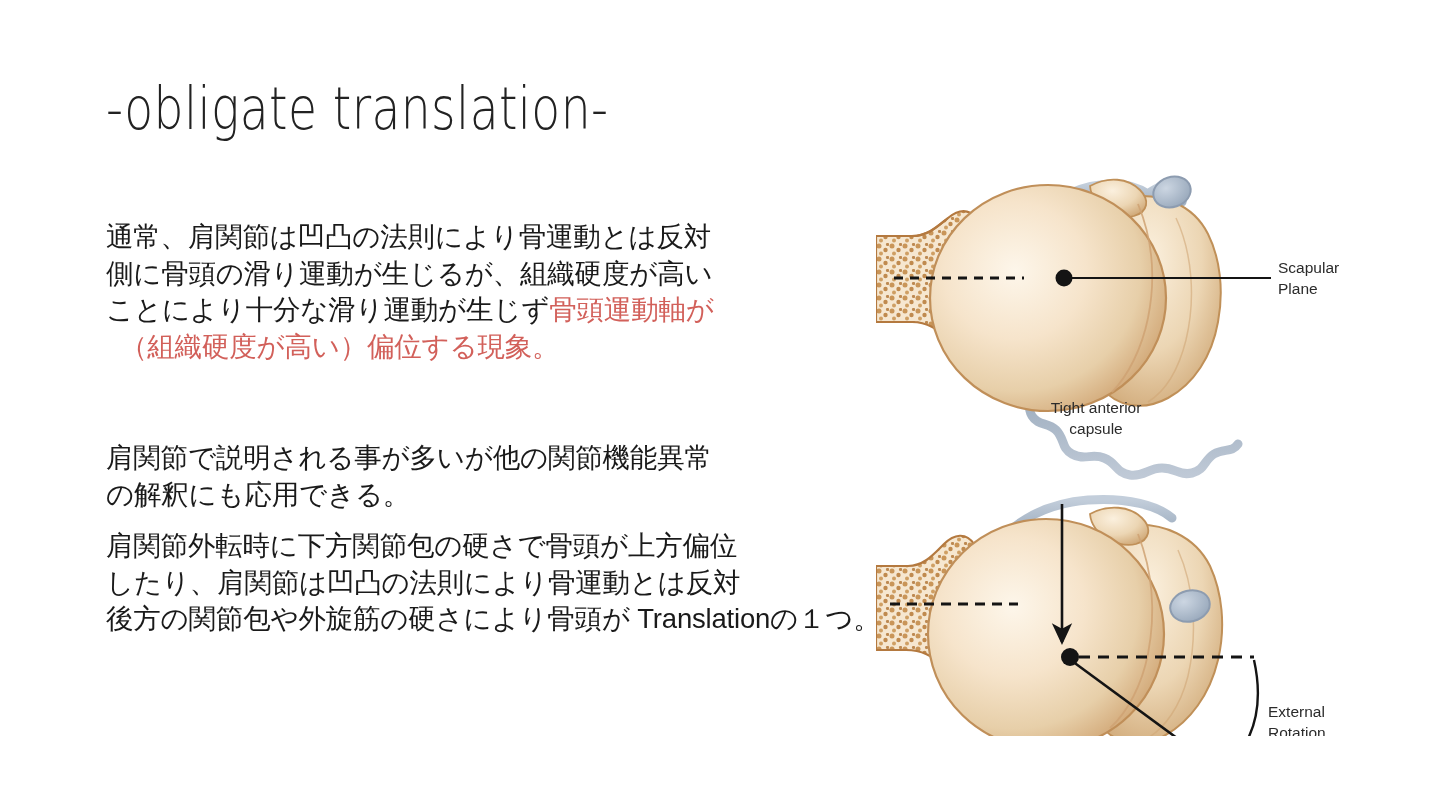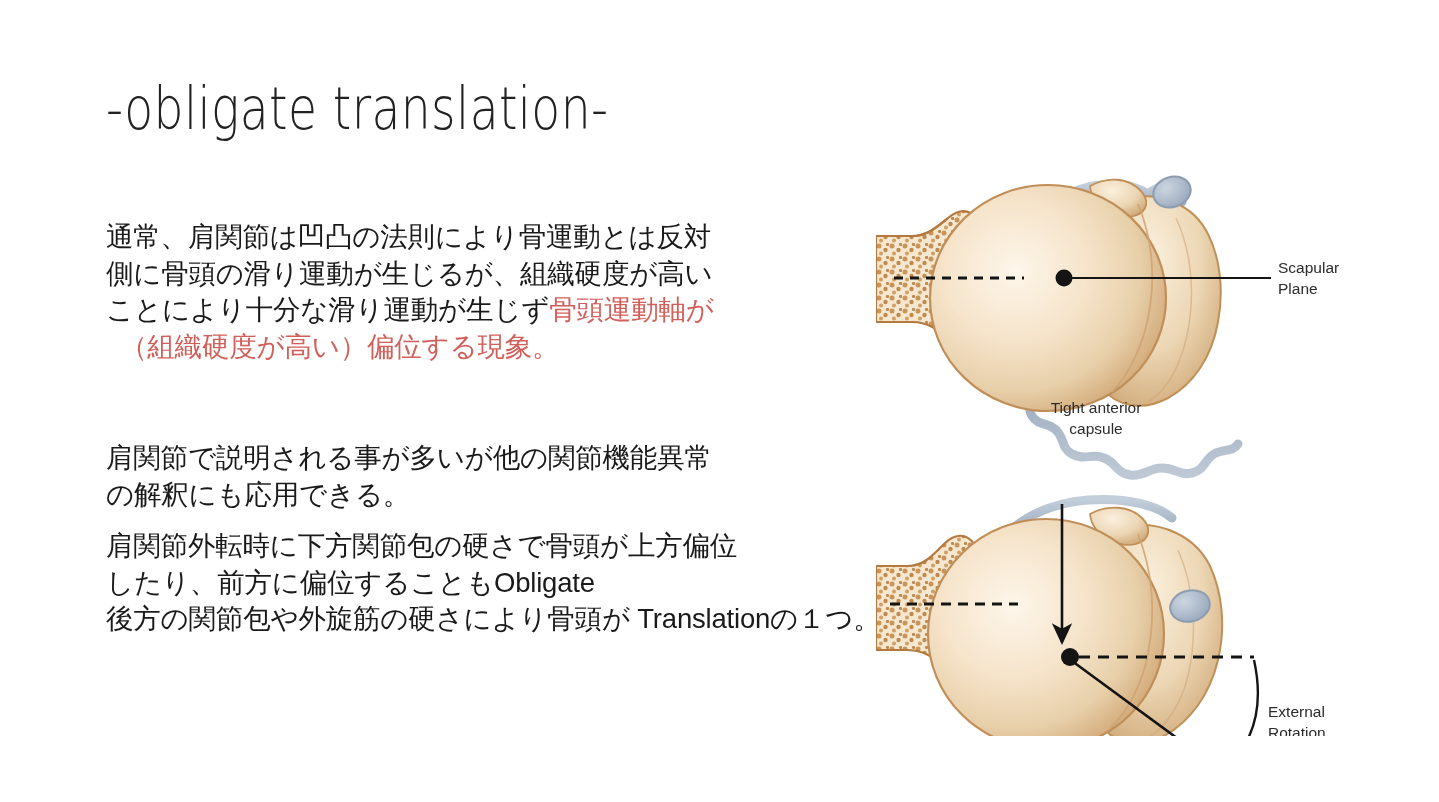--- a/index.html
+++ b/index.html
@@ -81,21 +81,21 @@
 
   <div class="para" id="para-1"><span>通常、肩関節は凹凸の法則により骨運動とは反対</span>
 <span>側に骨頭の滑り運動が生じるが、組織硬度が高い</span>
 <span>ことにより十分な滑り運動が生じず</span><span class="red-inline">骨頭運動軸が</span>
 <span class="red-line indent-line">（組織硬度が高い）偏位する現象。</span></div>
 
   <div class="para" id="para-2"><span>肩関節で説明される事が多いが他の関節機能異常</span>
 <span>の解釈にも応用できる。</span></div>
 
   <div class="para" id="para-3"><span>肩関節外転時に下方関節包の硬さで骨頭が上方偏位</span>
-<span>したり、前方に偏位することもObligate</span>
+<span>したり、肩関節は凹凸の法則により骨運動とは反対</span>
 <span>後方の関節包や外旋筋の硬さにより骨頭が Translationの１つ。</span></div>
 
   <div id="figure">
     <svg width="520" height="610" viewBox="0 0 520 610" xmlns="http://www.w3.org/2000/svg">
       <defs>
         <radialGradient id="headGrad" cx="36%" cy="38%" r="72%">
           <stop offset="0%" stop-color="#fdf6ea"></stop>
           <stop offset="42%" stop-color="#f6e4cb"></stop>
           <stop offset="74%" stop-color="#e7cfa9"></stop>
           <stop offset="100%" stop-color="#cfa371"></stop>

